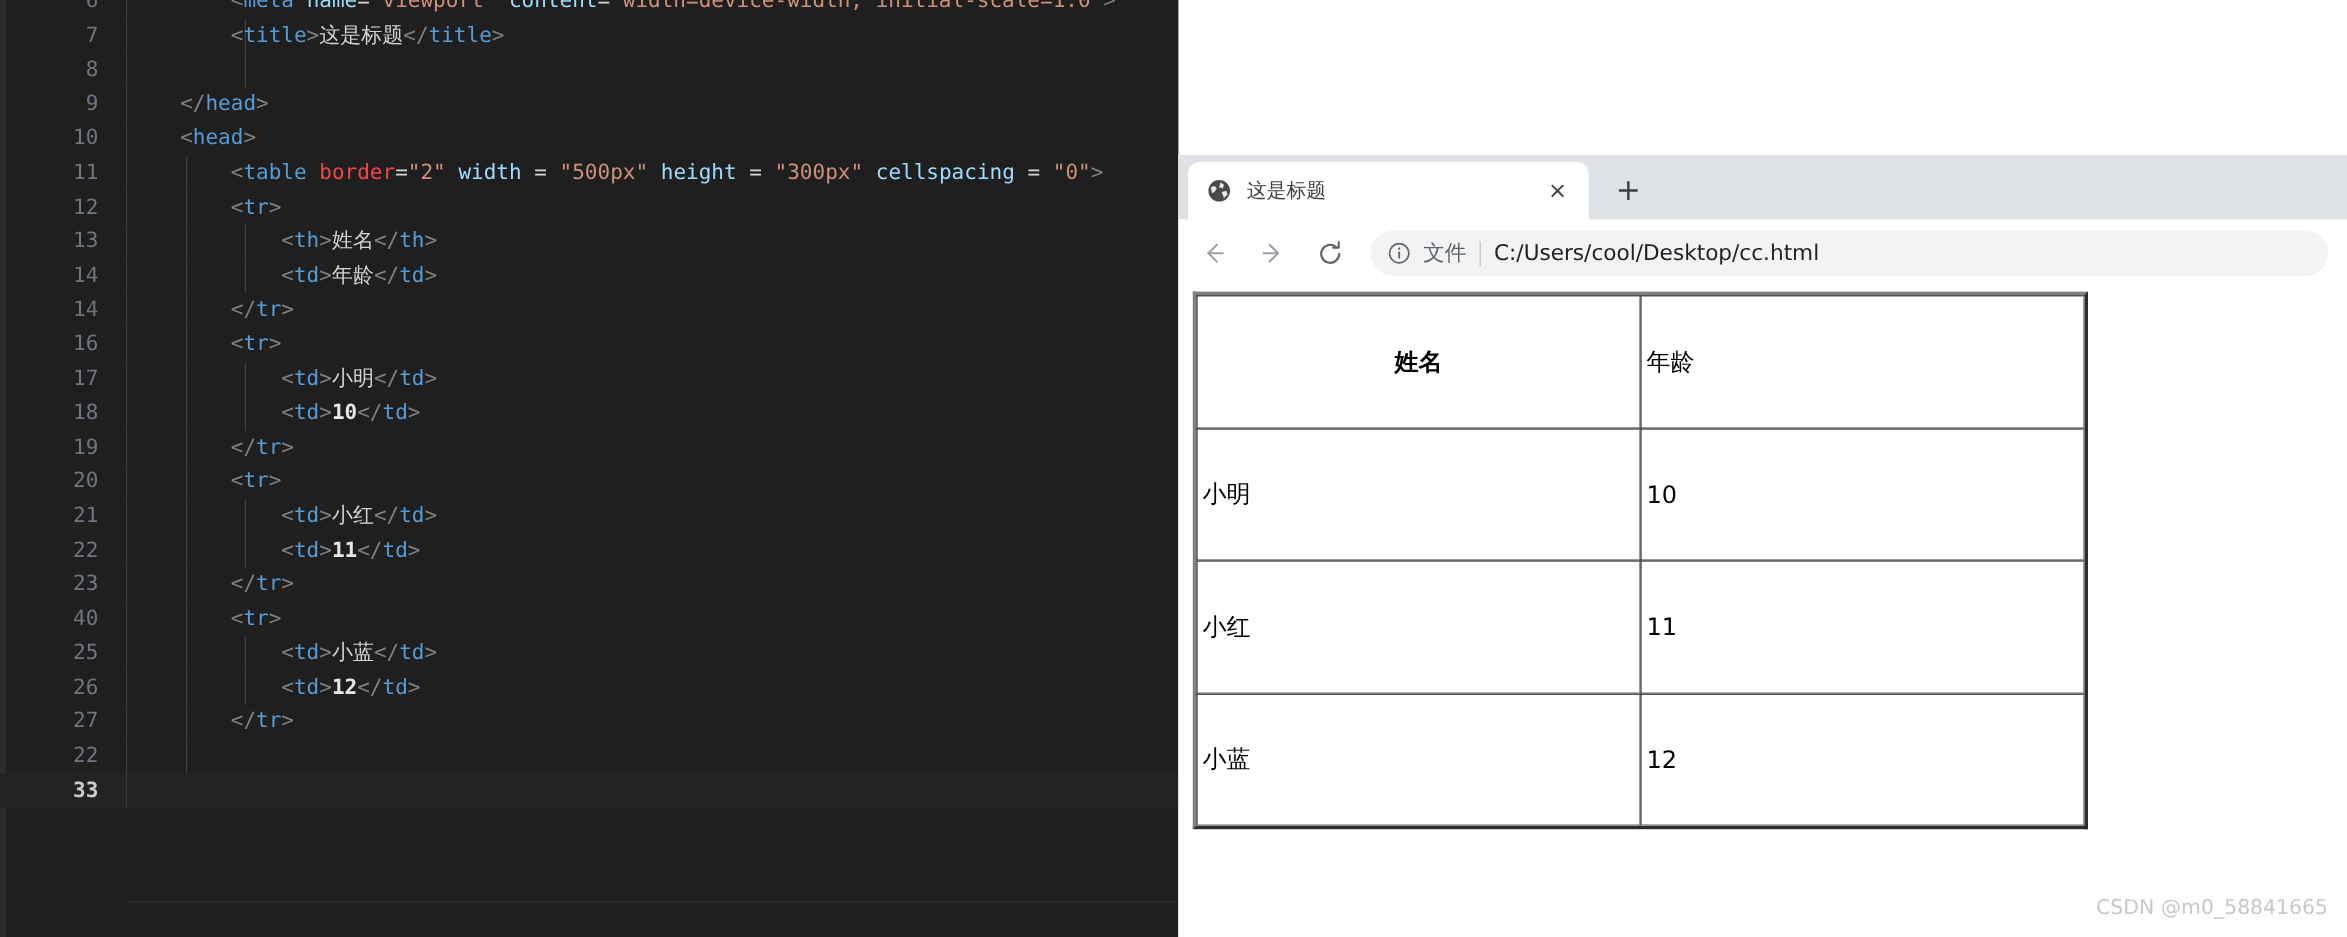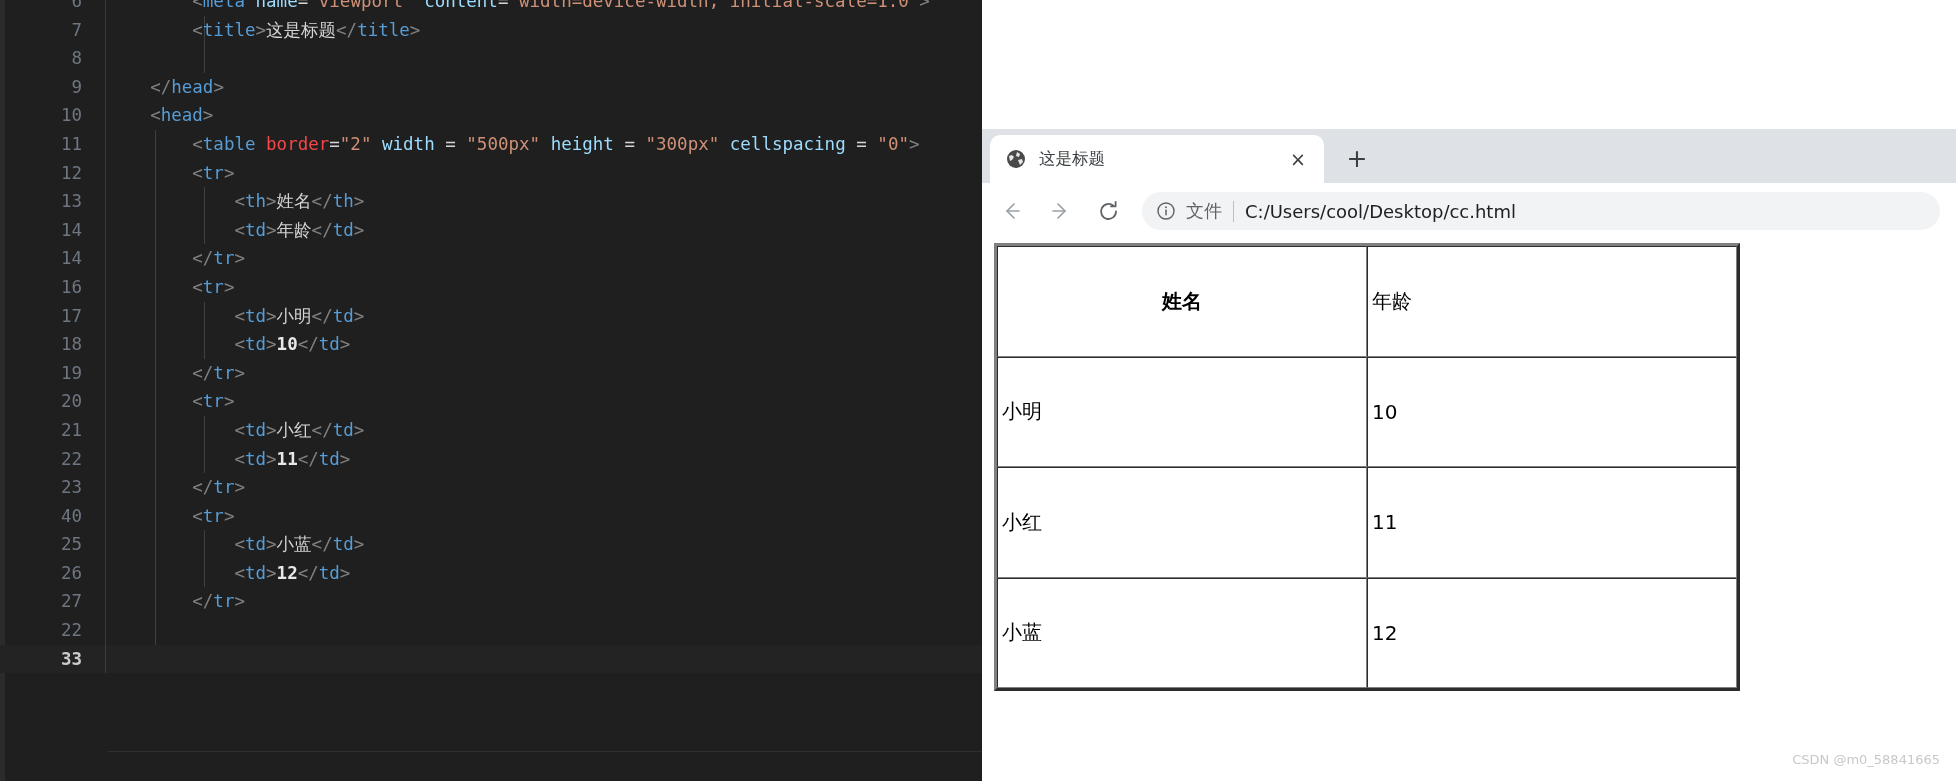--- a/index.html
+++ b/index.html
@@ -234,21 +234,21 @@
     vertical-align: middle;
   }
   #page-table th { text-align: center; font-weight: bold; }
   #page-table td { text-align: left; font-weight: normal; }
 
   
   #watermark {
     position: absolute;
     right: 16px;
     bottom: 14px;
-    font-size: 13px;
+    font-size: 17px;
     color: #c8c8c8;
     font-family: "DejaVu Sans", "Liberation Sans", sans-serif;
     white-space: nowrap;
     margin-left: 32px;
   }
 </style>
 </head>
 <body>
 
 <div id="editor">

